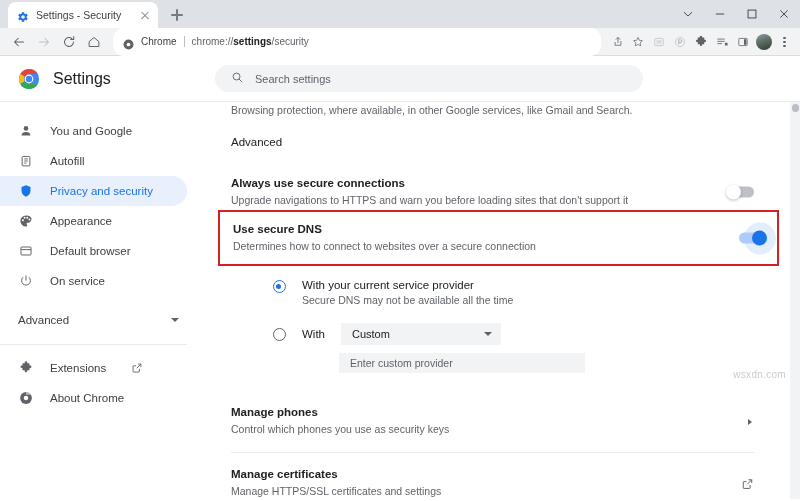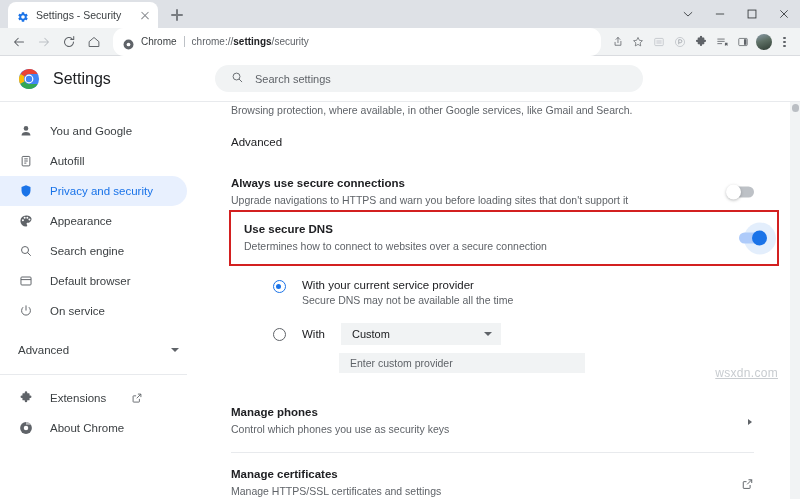--- a/index.html
+++ b/index.html
@@ -171,21 +171,20 @@
   .tg-halo {
     position:absolute; width:32px; height:32px; border-radius:50%;
     background:#1a73e8; opacity:.12; left:5px; top:-10px;
   }
 
   
   .dns-highlight {
     position:absolute; left: 3px; right: 11px;
     border: 2px solid #d32020; background:#fff; z-index: 5;
     padding: 9px 12px 10px 13px;
-    margin-left: 11px;
   }
 
   
   .radio-area { padding: 12px 0 4px 42px; }
   .radio-line { display:flex; align-items:flex-start; gap:16px; }
   .radio {
     width: 13px; height:13px; border-radius:50%; border:1.6px solid #5f6368;
     flex:0 0 13px; margin-top:1px; position:relative; background:#fff;
   }
   .radio.sel { border-color:#1a73e8; }
@@ -216,23 +215,22 @@
   }
   .ext-link {
     position:absolute; right: 0; top:50%; transform:translateY(-50%);
     width:13px; height:13px;
   }
 
   .scroll-gutter { position:absolute; right:0; top:0; width:10px; bottom:0; background:#f1f3f4; }
   .scroll-thumb { position:absolute; right:1px; top:2px; width:7px; height:8px; background:#babec3; border-radius:4px; }
 
   .watermark {
-    position:absolute; right:22px; bottom:3px; font-size:12px; color:#c8ccd0;
+    position:absolute; right:14px; bottom:3px; font-size:10px; color:#c8ccd0;
     letter-spacing:.3px;
-    text-decoration:underline;
   }
 </style>
 </head>
 <body>
 
 <div class="browser">
 
   <div class="tabstrip">
     <div class="tab">
       <span class="tab-favicon">
@@ -413,29 +411,20 @@
 
       <div class="side-item">
         <span class="ic">
           <svg width="14" height="14" viewBox="0 0 20 20" fill="#5f6368">
               <path d="M10 2a8 8 0 000 16c1 0 1.7-.8 1.7-1.7 0-.5-.2-.9-.5-1.2-.3-.3-.4-.6-.4-1 0-.9.7-1.6 1.6-1.6h1.9A5.7 5.7 0 0018 7.3C18 4.3 14.4 2 10 2zM5.6 10.4a1.4 1.4 0 110-2.8 1.4 1.4 0 010 2.8zm2.5-3.6a1.4 1.4 0 110-2.8 1.4 1.4 0 010 2.8zm3.8 0a1.4 1.4 0 110-2.8 1.4 1.4 0 010 2.8zm3 2.6a1.4 1.4 0 110-2.8 1.4 1.4 0 010 2.8z"></path>
             </svg>
         </span>
         <span>Appearance</span>
       </div>
 
-      <div class="side-item">
-        <span class="ic">
-          <svg width="14" height="14" viewBox="0 0 20 20">
-              <circle cx="8.6" cy="8.6" r="5" stroke="#5f6368" stroke-width="1.4" fill="none"></circle>
-              <path d="M12.4 12.4l4 4" stroke="#5f6368" stroke-width="1.4" stroke-linecap="round"></path>
-            </svg>
-        </span>
-        <span>Search engine</span>
-      </div>
 
       <div class="side-item">
         <span class="ic">
           <svg width="14" height="14" viewBox="0 0 20 20" fill="none" stroke="#5f6368" stroke-width="1.4">
               <rect x="2.8" y="4.3" width="14.4" height="11.4" rx="1.3"></rect>
               <path d="M2.8 8h14.4"></path>
             </svg>
         </span>
         <span>Default browser</span>
       </div>

